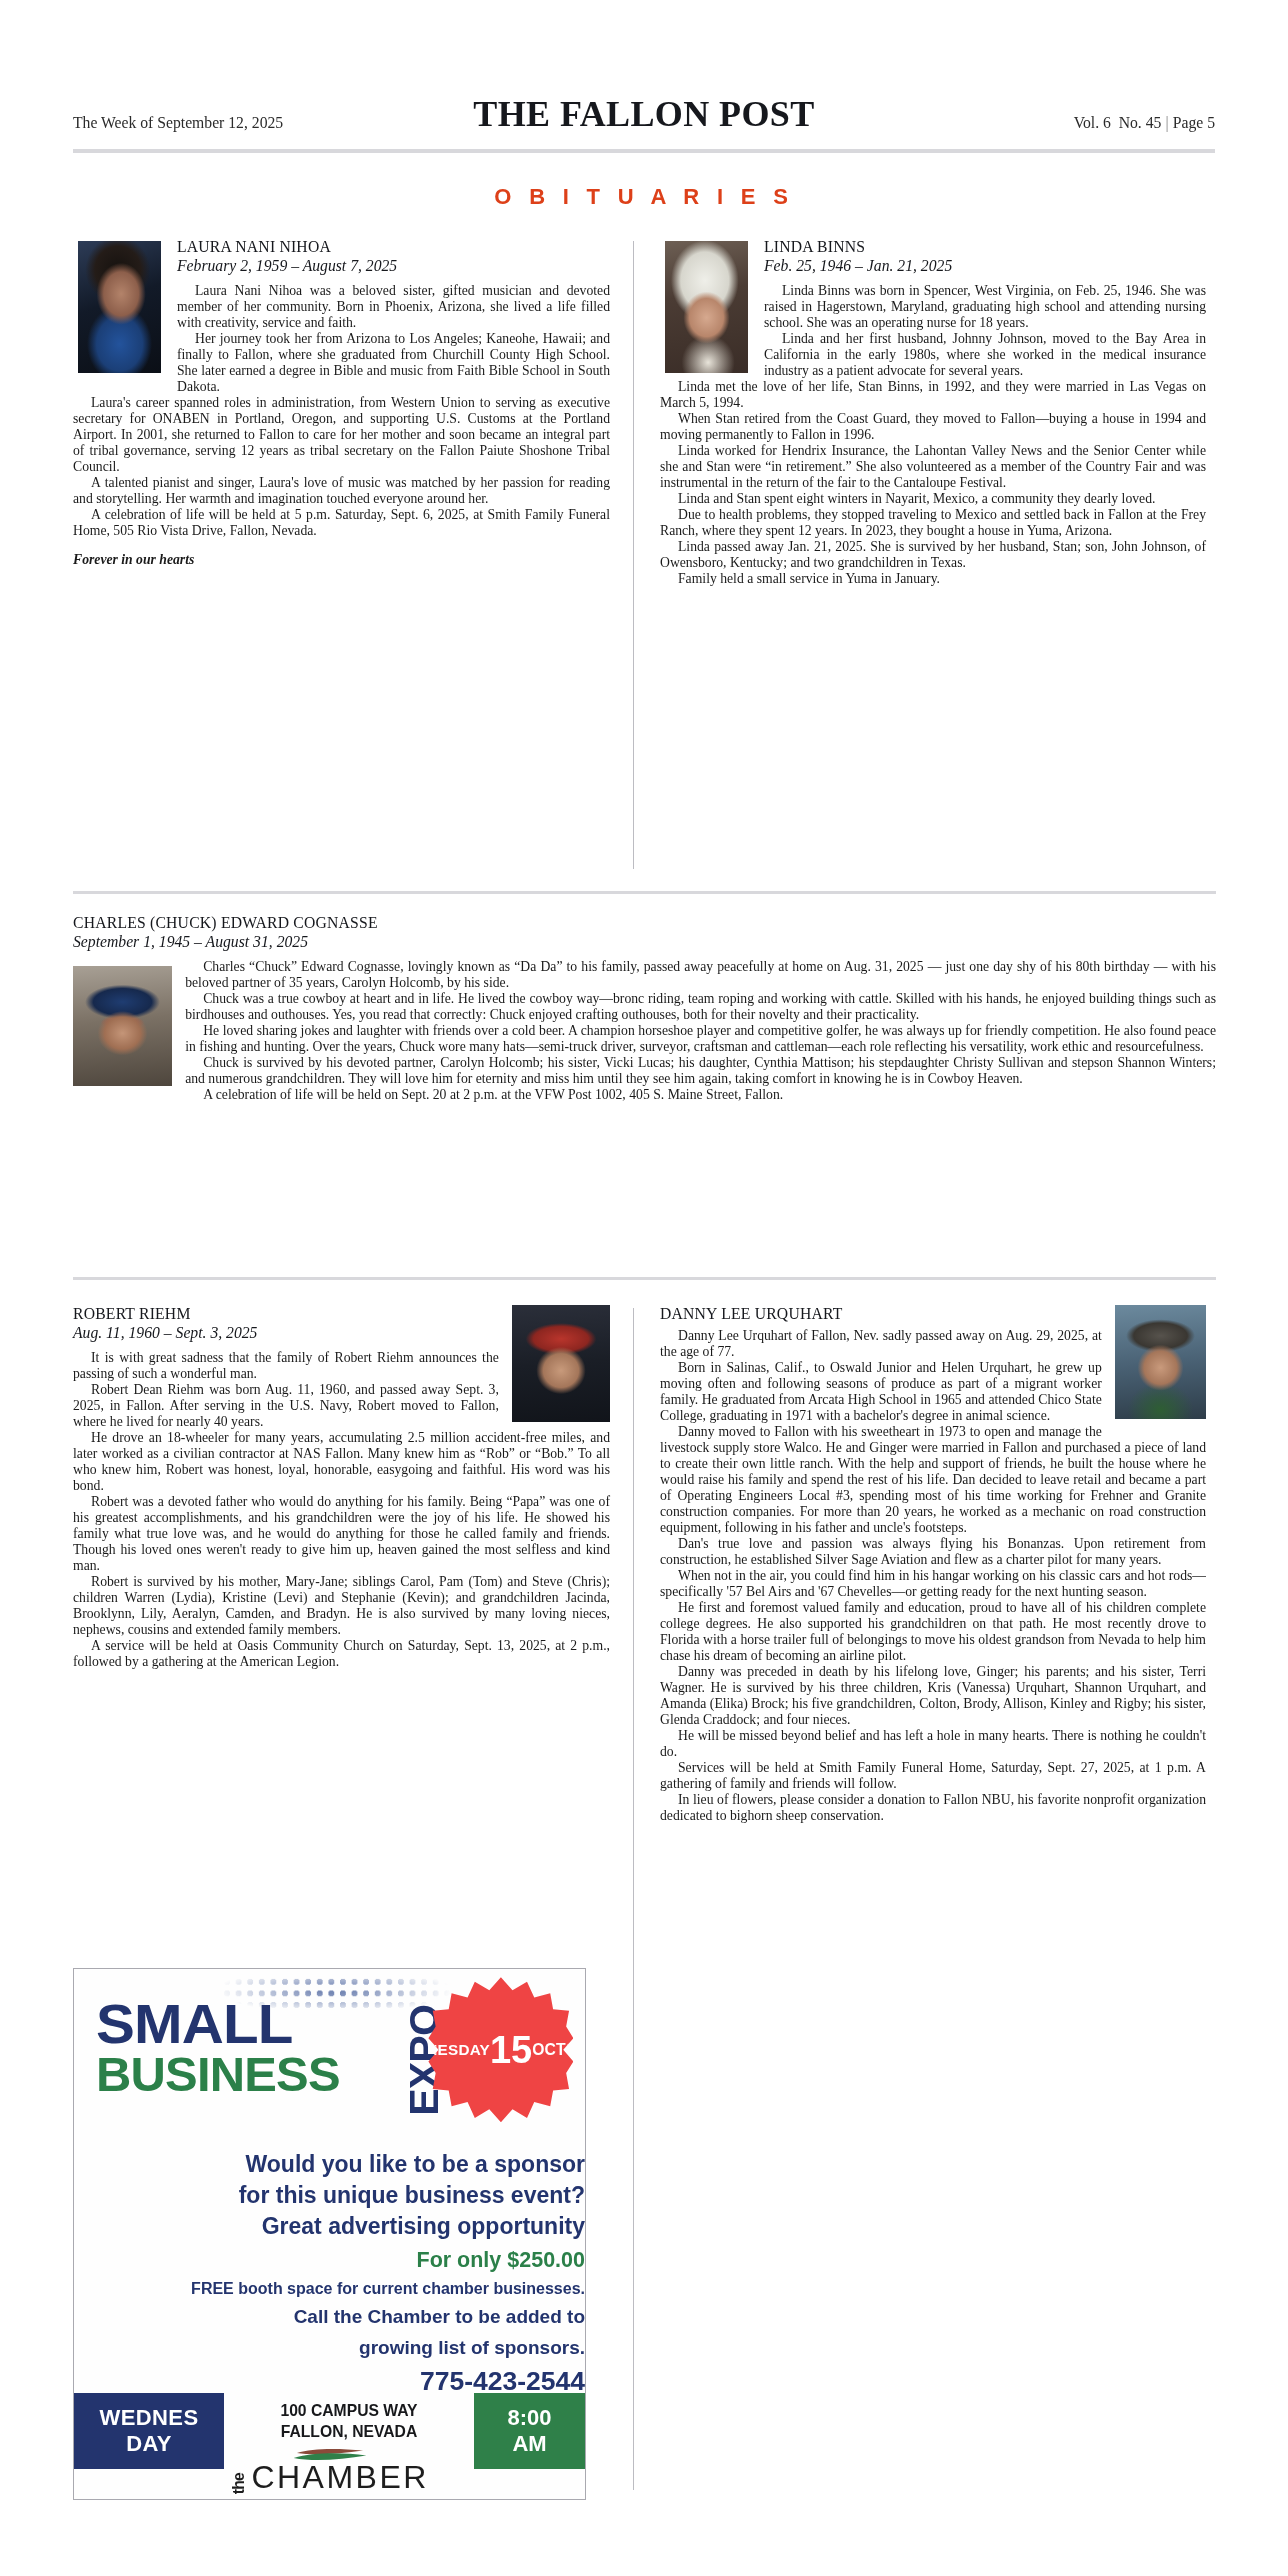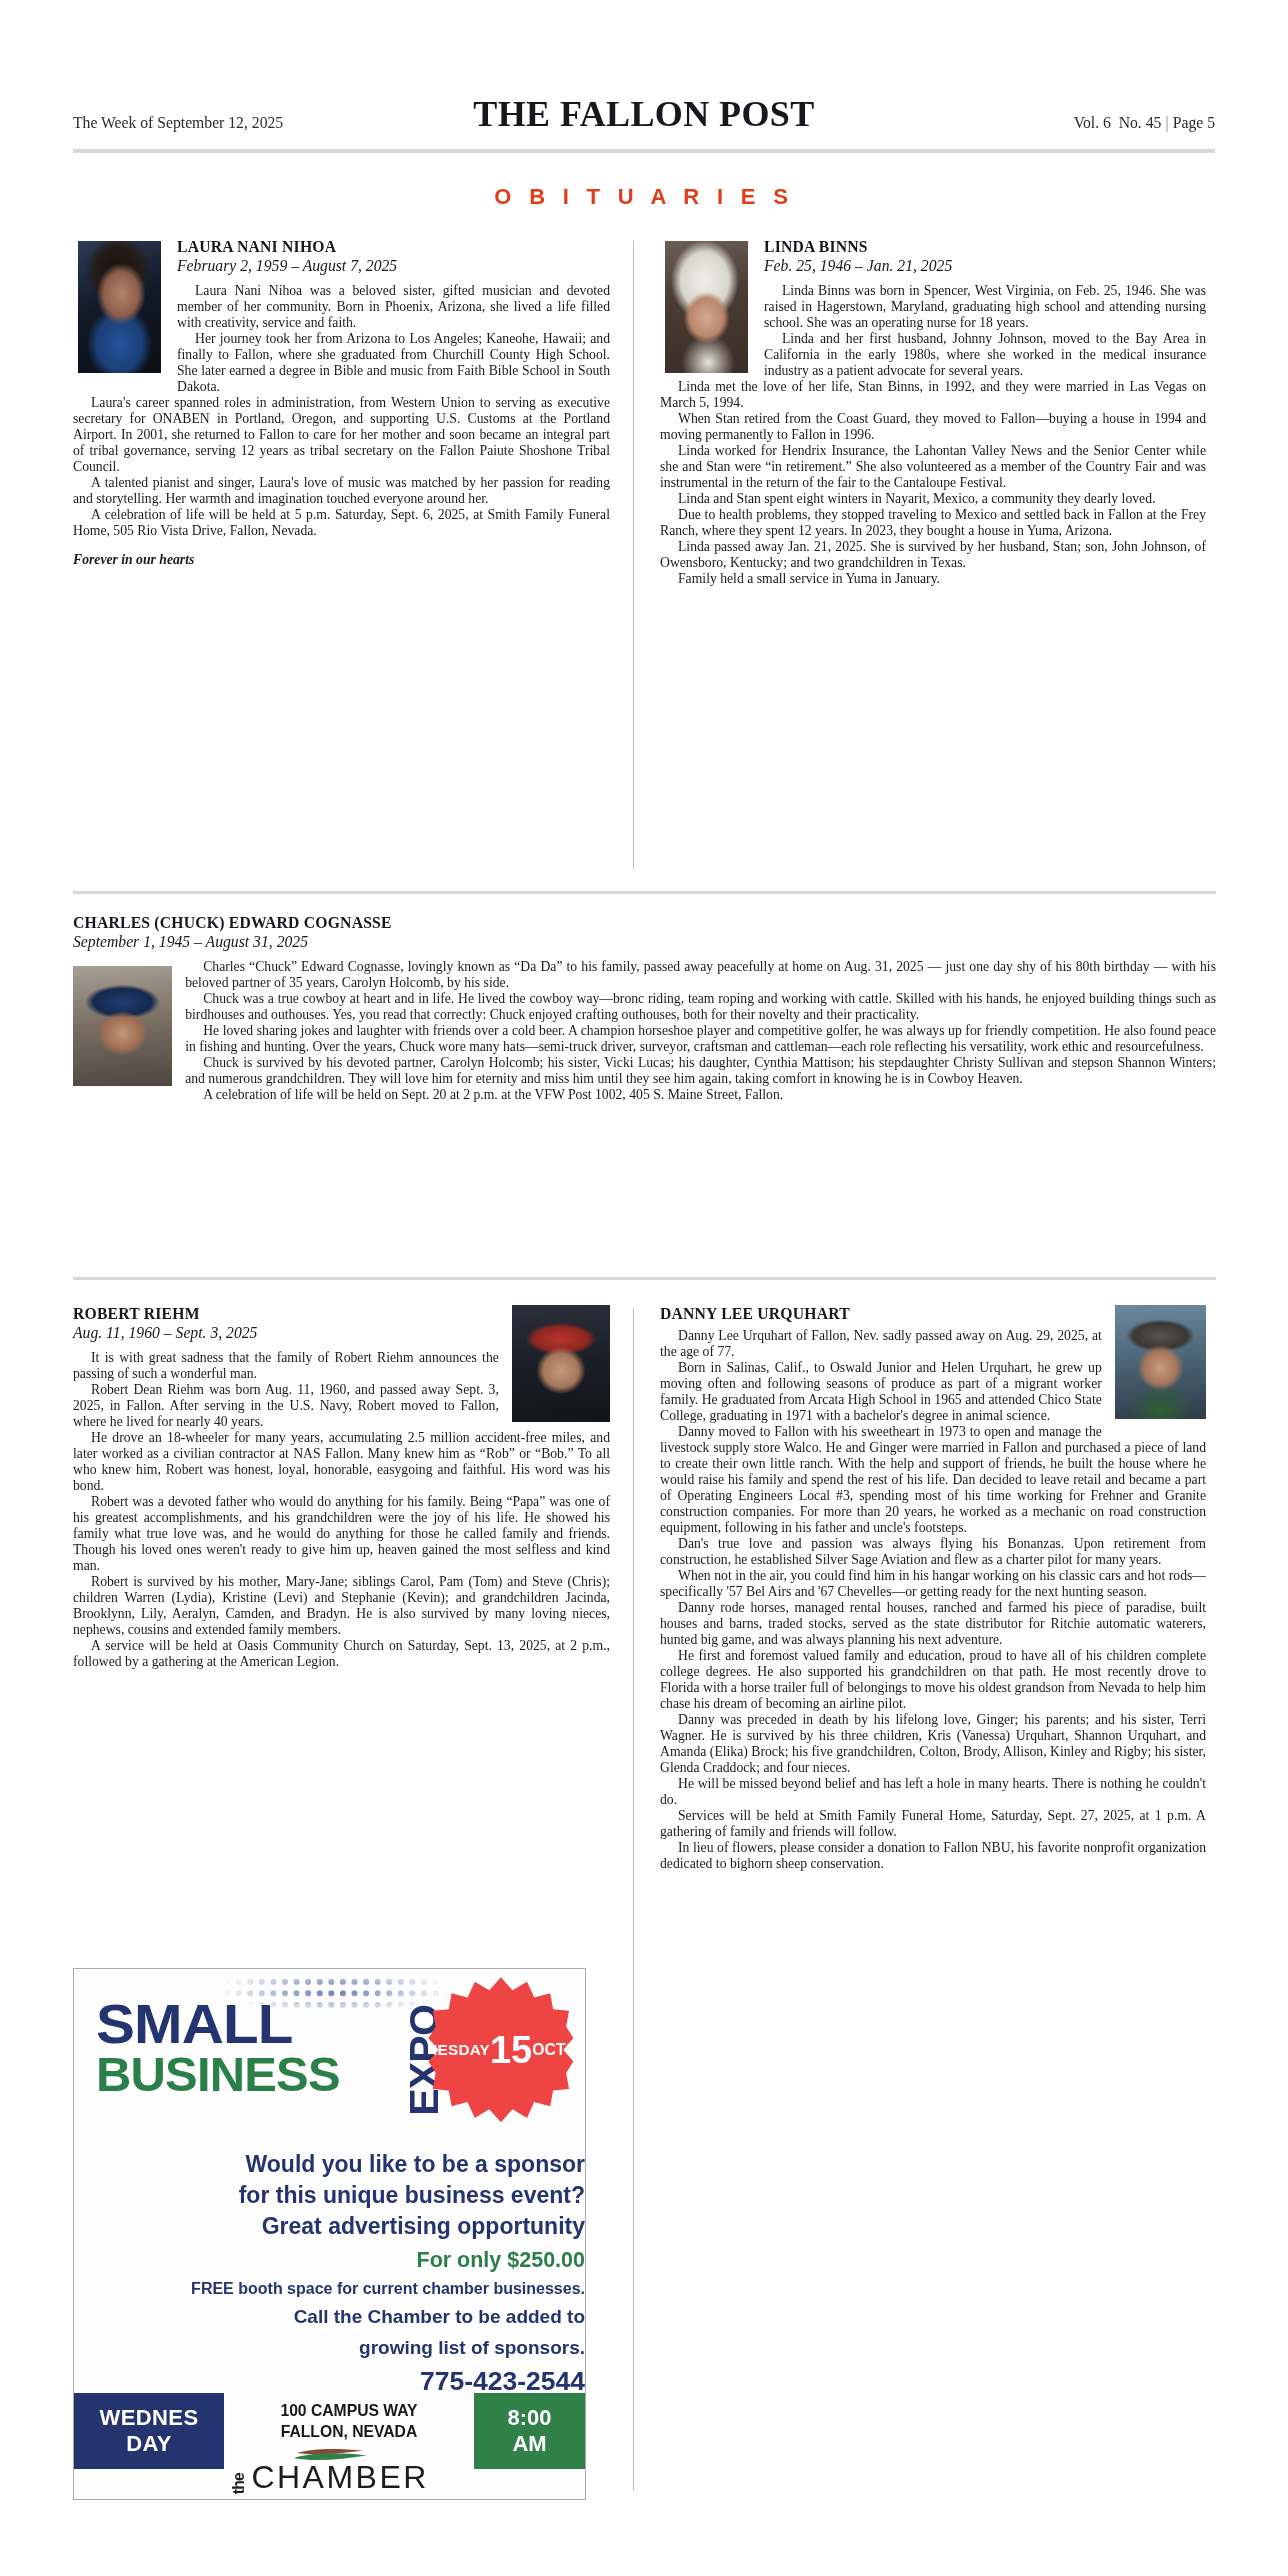--- a/index.html
+++ b/index.html
@@ -78,21 +78,21 @@
     font-family: "Liberation Sans", sans-serif;
     font-weight: bold;
     font-size: 22px;
     letter-spacing: 5.8px;
     color: #dd4019;
   }
 
   
   .obit-name {
     font-family: "Liberation Serif", serif;
-    font-weight: bold;
+    font-weight: normal;
     font-size: 15.7px;
     letter-spacing: 0.2px;
     color: #16181d;
     line-height: 1.15;
   }
   .obit-dates {
     font-family: "Liberation Serif", serif;
     font-style: italic;
     font-size: 15.7px;
     color: #16181d;
@@ -477,21 +477,20 @@
     <div style="float:right; width:91px; height:114px; margin:0 0 6.6px 13.2px;">
       <div class="photo photo-danny" style="width:91px; height:114px;"></div>
     </div>
     <div class="obit-name">DANNY LEE URQUHART</div>
     <div class="body-text" style="margin-top:5px;">
       <p>Danny Lee Urquhart of Fallon, Nev. sadly passed away on Aug. 29, 2025, at the age of 77.</p>
       <p>Born in Salinas, Calif., to Oswald Junior and Helen Urquhart, he grew up moving often and following seasons of produce as part of a migrant worker family. He graduated from Arcata High School in 1965 and attended Chico State College, graduating in 1971 with a bachelor's degree in animal science.</p>
       <p>Danny moved to Fallon with his sweetheart in 1973 to open and manage the livestock supply store Walco. He and Ginger were married in Fallon and purchased a piece of land to create their own little ranch. With the help and support of friends, he built the house where he would raise his family and spend the rest of his life. Dan decided to leave retail and became a part of Operating Engineers Local #3, spending most of his time working for Frehner and Granite construction companies. For more than 20 years, he worked as a mechanic on road construction equipment, following in his father and uncle's footsteps.</p>
       <p>Dan's true love and passion was always flying his Bonanzas. Upon retirement from construction, he established Silver Sage Aviation and flew as a charter pilot for many years.</p>
       <p>When not in the air, you could find him in his hangar working on his classic cars and hot rods—specifically '57 Bel Airs and '67 Chevelles—or getting ready for the next hunting season.</p>
-      <p>Danny rode horses, managed rental houses, ranched and farmed his piece of paradise, built houses and barns, traded stocks, served as the state distributor for Ritchie automatic waterers, hunted big game, and was always planning his next adventure.</p>
       <p>He first and foremost valued family and education, proud to have all of his children complete college degrees. He also supported his grandchildren on that path. He most recently drove to Florida with a horse trailer full of belongings to move his oldest grandson from Nevada to help him chase his dream of becoming an airline pilot.</p>
       <p>Danny was preceded in death by his lifelong love, Ginger; his parents; and his sister, Terri Wagner. He is survived by his three children, Kris (Vanessa) Urquhart, Shannon Urquhart, and Amanda (Elika) Brock; his five grandchildren, Colton, Brody, Allison, Kinley and Rigby; his sister, Glenda Craddock; and four nieces.</p>
       <p>He will be missed beyond belief and has left a hole in many hearts. There is nothing he couldn't do.</p>
       <p>Services will be held at Smith Family Funeral Home, Saturday, Sept. 27, 2025, at 1 p.m. A gathering of family and friends will follow.</p>
       <p>In lieu of flowers, please consider a donation to Fallon NBU, his favorite nonprofit organization dedicated to bighorn sheep conservation.</p>
     </div>
   </div>
 
   <div class="ad">
     <div class="ad-dots"></div>

